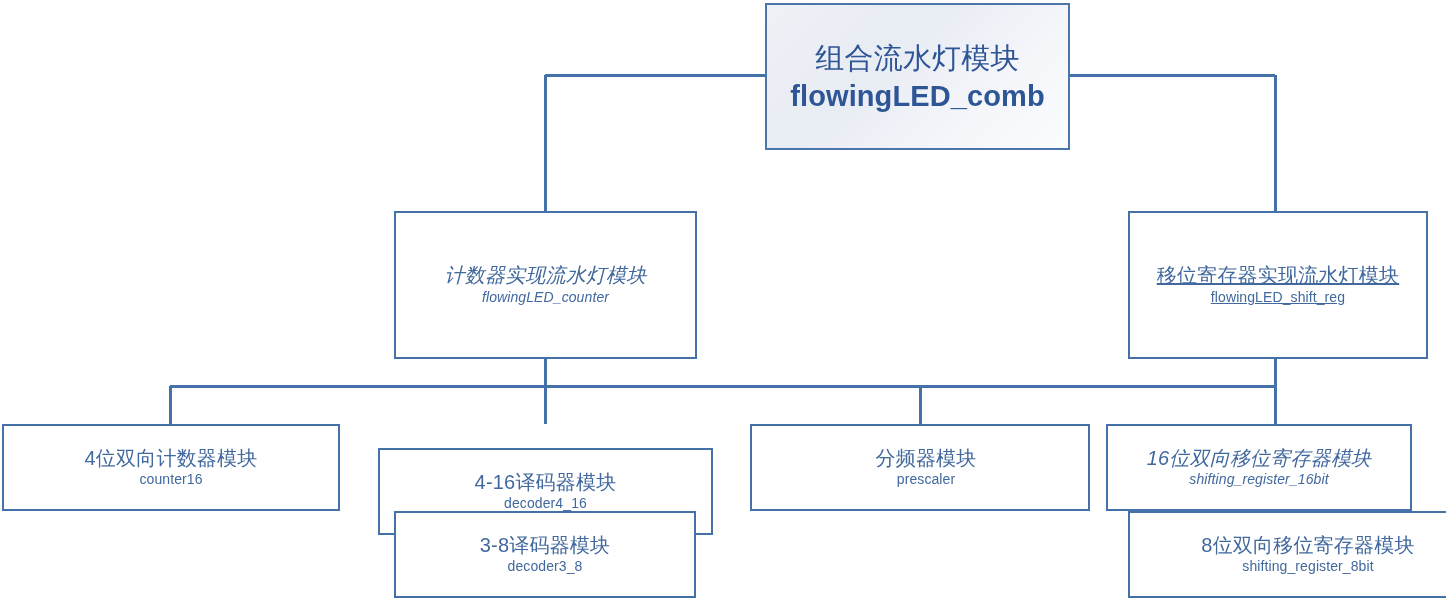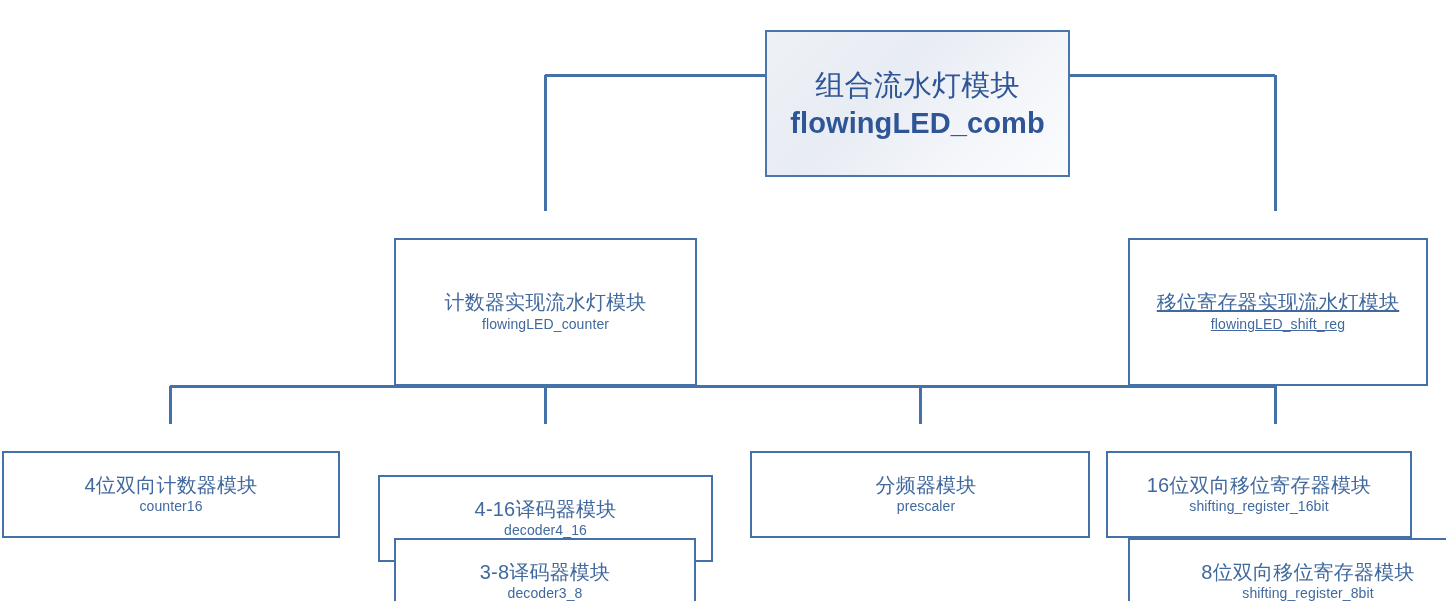--- a/index.html
+++ b/index.html
@@ -29,21 +29,20 @@
     border: 2px solid #4472a8;
     background: #ffffff;
     display: flex;
     flex-direction: column;
     align-items: center;
     justify-content: center;
     text-align: center;
     color: #41699e;
     line-height: 1.28;
     z-index: 2;
-    margin-top: 27px;
   }
   .node .cn {
     display: block;
     font-size: 20px;
     font-weight: 400;
     letter-spacing: 0.2px;
   }
   .node .en {
     display: block;
     font-size: 14px;
@@ -72,20 +71,21 @@
     color: #2e5596;
     line-height: 1.25;
     text-align: right;
   }
   
   #node-counter {
     left: 394px;
     top: 211px;
     width: 303px;
     height: 148px;
+    font-style: italic;
   }
   #node-shiftreg {
     left: 1128px;
     top: 211px;
     width: 300px;
     height: 148px;
     text-decoration: underline;
   }
   
   #node-counter16 {
@@ -111,20 +111,21 @@
     top: 424px;
     width: 340px;
     height: 87px;
     padding-left: 12px;
   }
   #node-shift16 {
     left: 1106px;
     top: 424px;
     width: 306px;
     height: 87px;
+    font-style: italic;
   }
   #node-shift8 {
     left: 1128px;
     top: 511px;
     width: 360px;
     height: 87px;
   }
 </style>
 </head>
 <body>

